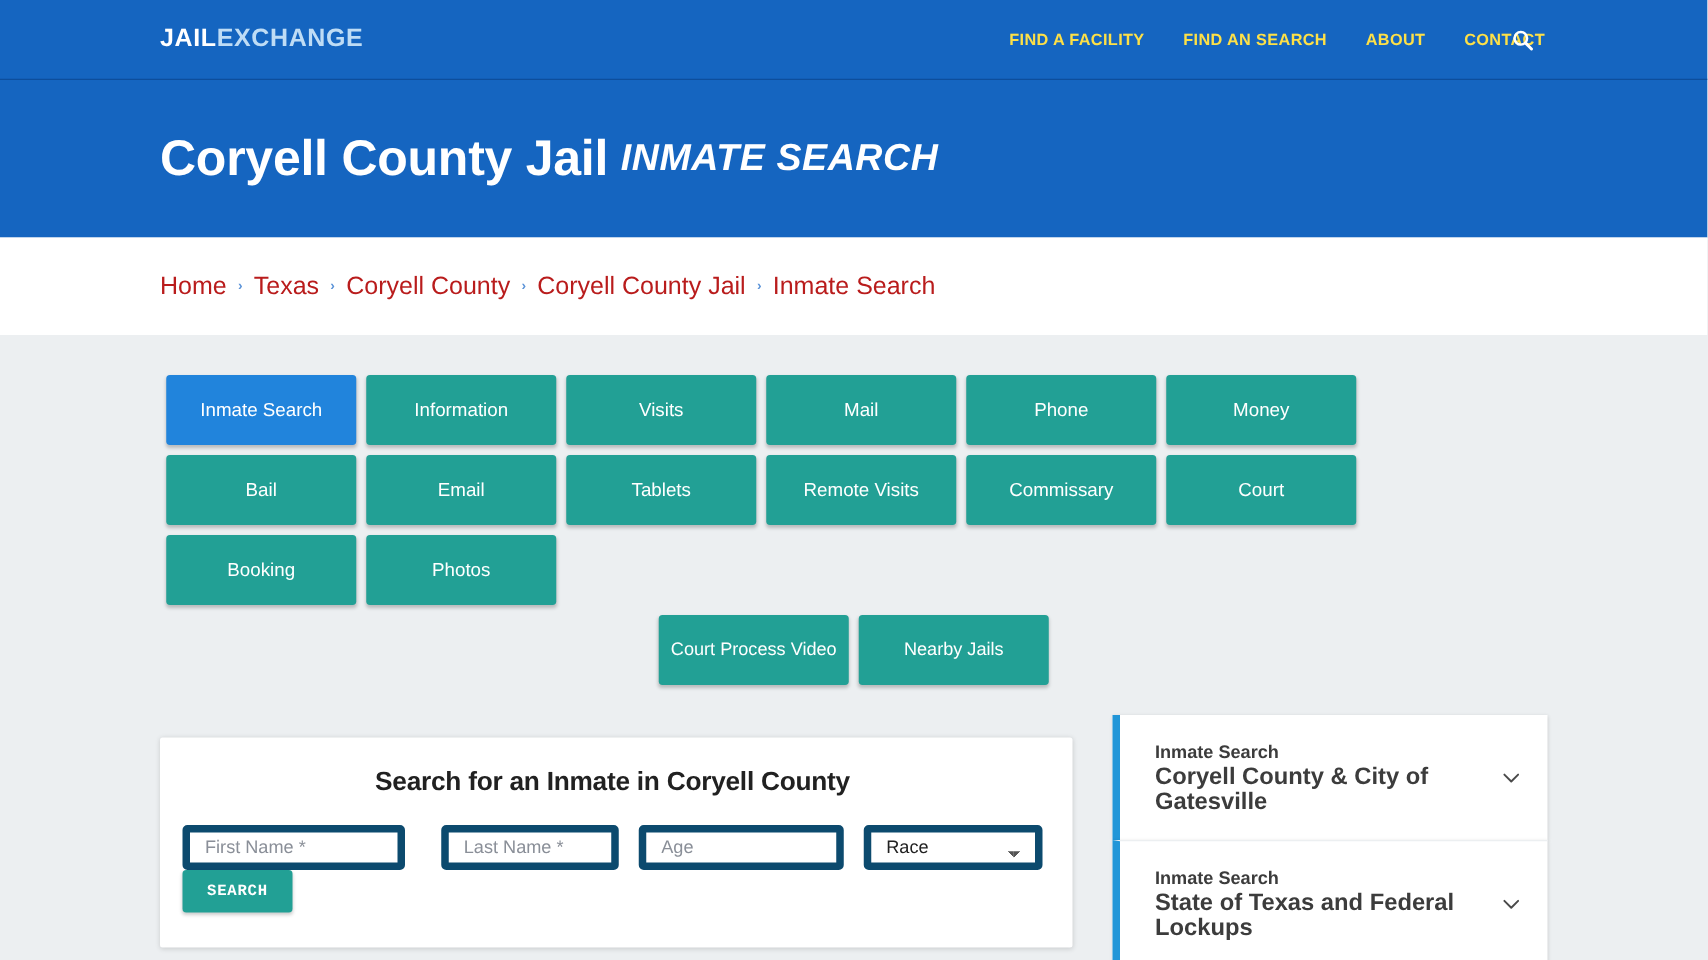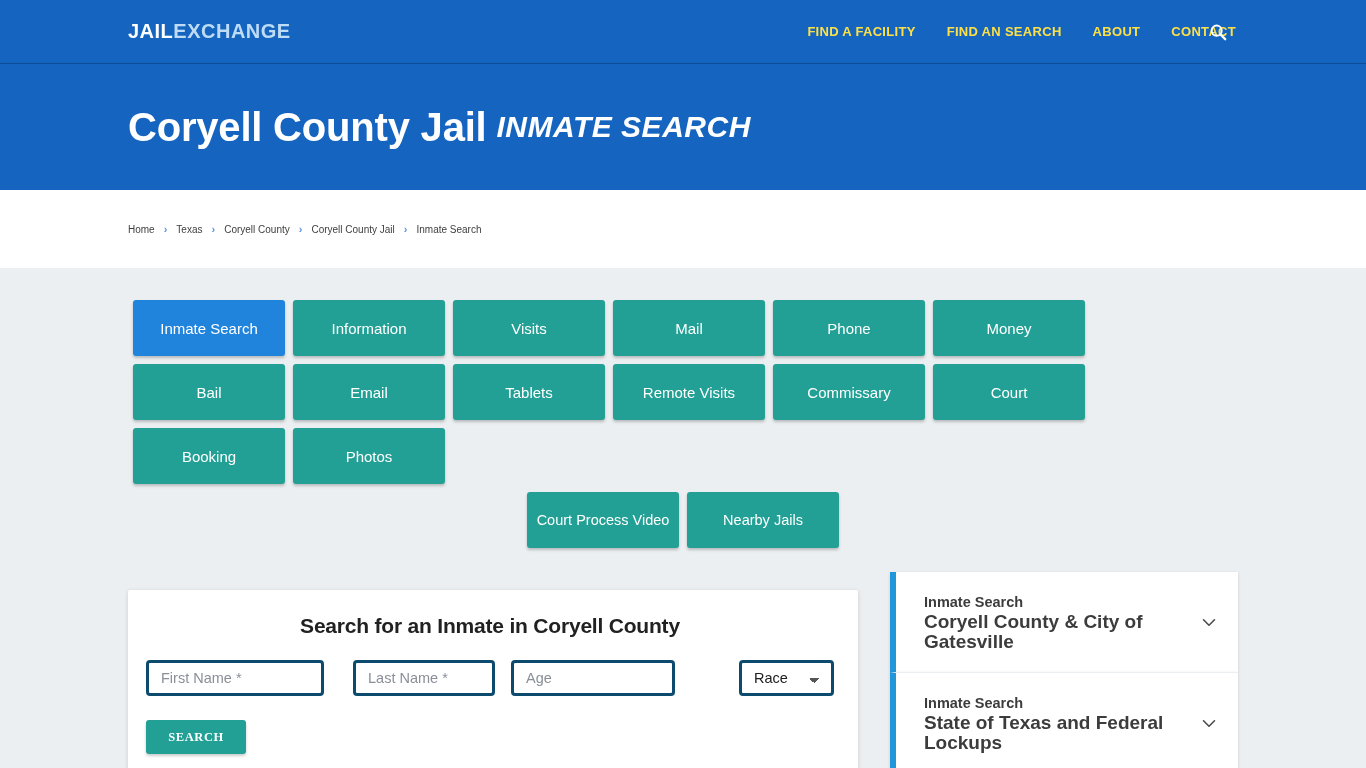--- a/index.html
+++ b/index.html
@@ -79,22 +79,22 @@
   
   .crumbbar {
     height: 78px;
     background: #ffffff;
     display: flex;
     align-items: center;
     padding-left: 128px;
   }
   .crumbs { display: flex; align-items: center; gap: 0; }
   .crumb {
-    color: #404040;
-    font-size: 10px;
+    color: #b91c1c;
+    font-size: 20px;
     text-decoration: none;
     white-space: nowrap;
   }
   .crumb-sep {
     color: #5b93d8;
     font-size: 11px;
     margin: 0 9px;
     font-weight: bold;
     display: inline-block;
   }
@@ -154,21 +154,21 @@
     text-align: center;
     font-size: 21px;
     font-weight: bold;
     color: #212121;
     margin-bottom: 22px;
     letter-spacing: -0.2px;
   }
   .form-row { display: flex; gap: 16px; padding-left: 0; }
   .field {
     height: 36px;
-    border: 3px solid #0c4a6e;
+    border: 6px solid #0c4a6e;
     border-radius: 4px;
     background: #ffffff;
     font-size: 14.5px;
     color: #212121;
     padding: 0 12px;
     font-family: "Liberation Sans", sans-serif;
     outline: none;
   }
   .field::placeholder { color: #8a8f98; }
   .f-first { width: 178px; }
@@ -178,36 +178,34 @@
     width: 163px;
     appearance: none;
     background-image:
       linear-gradient(45deg, transparent 50%, #555 50%),
       linear-gradient(135deg, #555 50%, transparent 50%);
     background-position:
       calc(100% - 17px) 15px,
       calc(100% - 12px) 15px;
     background-size: 5px 5px, 5px 5px;
     background-repeat: no-repeat;
-    margin-left: 48px;
   }
   .search-btn {
-    margin-top: 24px;
-    width: 100px;
+    width: 88px;
     height: 34px;
     background: #22a095;
     color: #ffffff;
     border: none;
     border-radius: 3px;
     font-size: 12.5px;
     font-weight: bold;
     letter-spacing: 0.6px;
     cursor: pointer;
     box-shadow: 0 2px 3px rgba(0,0,0,0.2);
-    font-family: Liberation Serif, serif;
+    font-family: Liberation Mono, monospace;
   }
 
   
   .sidebar { width: 349px; margin-top: -18px; }
   .acc-item {
     background: #ffffff;
     border-left: 6px solid #2196d8;
     box-shadow: 0 1px 3px rgba(0,0,0,0.14);
     display: flex;
     align-items: center;

